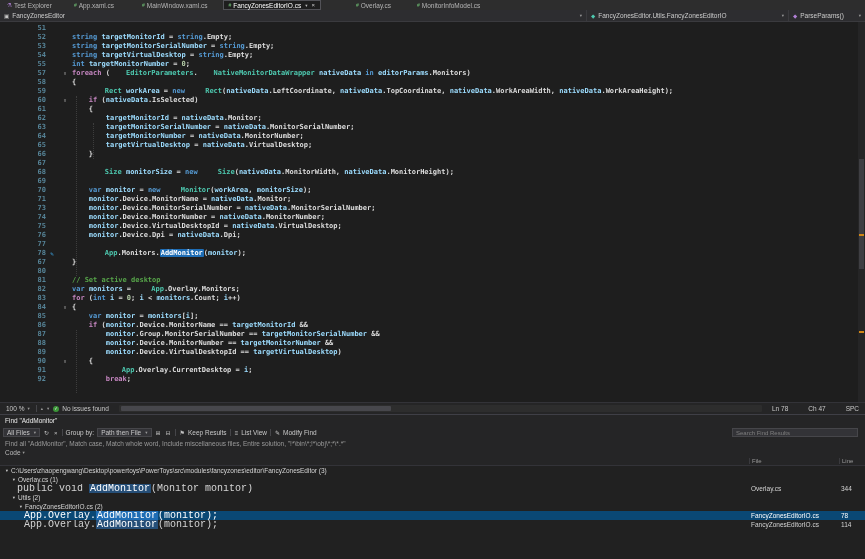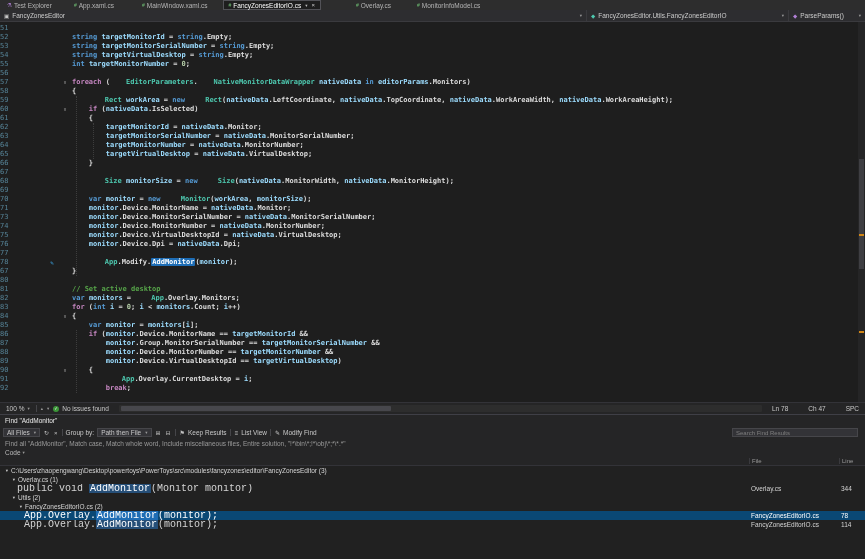--- a/index.html
+++ b/index.html
@@ -20,21 +20,21 @@
   .nav-combo{display:flex;align-items:center;gap:3px;padding:0 4px;border-right:1px solid #3a3a3e;overflow:hidden;white-space:nowrap;}
   .nav-combo .caret{margin-left:auto;font-size:4.5px;color:#9a9a9a;}
   .nc1{flex:0 0 578px;}
   .nc2{flex:0 0 193px;}
   .nc3{flex:1;}
   .nicon{font-size:5.5px;}
 
   
   .editor{position:relative;height:380px;background:#1e1e1e;overflow:hidden;padding-top:2px;box-sizing:border-box;}
   .crow{display:flex;height:9px;line-height:9px;font-family:"DejaVu Sans Mono",monospace;font-size:7px;font-weight:600;white-space:pre;}
-  .lnum{flex:0 0 46px;color:#568498;font-weight:400;}
+  .lnum{flex:0 0 46px;text-align:right;color:#568498;font-weight:700;}
   .lmark{flex:0 0 12px;text-align:center;font-size:6px;line-height:9px;}
   .lfold{flex:0 0 14px;text-align:center;color:#9a9a9a;font-size:5px;line-height:9px;font-weight:400;}
   .ltext{flex:1;white-space:pre;overflow:hidden;}
   .tk-k{color:#569cd6;}
   .tk-c{color:#c586c0;}
   .tk-t{color:#4ec9b0;margin-left:16px;}
   .tk-v{color:#9cdcfe;}
   .tk-d{color:#dcdcdc;}
   .tk-n{color:#b5cea8;}
   .tk-cm{color:#57a64a;text-align:right;}
@@ -136,42 +136,41 @@
     </div>
   </div>
 
   <div class="editor">
     <div>
         <div class="crow"><span class="lnum">51</span><span class="lmark"></span><span class="lfold"></span><span class="ltext"></span></div>
         <div class="crow"><span class="lnum">52</span><span class="lmark"></span><span class="lfold"></span><span class="ltext"><span class="tk-k">string</span><span class="tk-d"> </span><span class="tk-v">targetMonitorId</span><span class="tk-d"> = </span><span class="tk-k">string</span><span class="tk-d">.Empty;</span></span></div>
         <div class="crow"><span class="lnum">53</span><span class="lmark"></span><span class="lfold"></span><span class="ltext"><span class="tk-k">string</span><span class="tk-d"> </span><span class="tk-v">targetMonitorSerialNumber</span><span class="tk-d"> = </span><span class="tk-k">string</span><span class="tk-d">.Empty;</span></span></div>
         <div class="crow"><span class="lnum">54</span><span class="lmark"></span><span class="lfold"></span><span class="ltext"><span class="tk-k">string</span><span class="tk-d"> </span><span class="tk-v">targetVirtualDesktop</span><span class="tk-d"> = </span><span class="tk-k">string</span><span class="tk-d">.Empty;</span></span></div>
         <div class="crow"><span class="lnum">55</span><span class="lmark"></span><span class="lfold"></span><span class="ltext"><span class="tk-k">int</span><span class="tk-d"> </span><span class="tk-v">targetMonitorNumber</span><span class="tk-d"> = </span><span class="tk-n">0</span><span class="tk-d">;</span></span></div>
-        <div class="crow"><span class="lnum">56</span><span class="lmark"></span><span class="lfold"></span><span class="ltext"></span></div>
         <div class="crow"><span class="lnum">57</span><span class="lmark"></span><span class="lfold">∨</span><span class="ltext"><span class="tk-c">foreach</span><span class="tk-d"> (</span><span class="tk-t">EditorParameters</span><span class="tk-d">.</span><span class="tk-t">NativeMonitorDataWrapper</span><span class="tk-d"> </span><span class="tk-v">nativeData</span><span class="tk-d"> </span><span class="tk-k">in</span><span class="tk-d"> </span><span class="tk-v">editorParams</span><span class="tk-d">.Monitors)</span></span></div>
         <div class="crow"><span class="lnum">58</span><span class="lmark"></span><span class="lfold"></span><span class="ltext"><span class="tk-d">{</span></span></div>
         <div class="crow"><span class="lnum">59</span><span class="lmark"></span><span class="lfold"></span><span class="ltext"><span class="tk-d">    </span><span class="tk-t">Rect</span><span class="tk-d"> </span><span class="tk-v">workArea</span><span class="tk-d"> = </span><span class="tk-k">new</span><span class="tk-d"> </span><span class="tk-t">Rect</span><span class="tk-d">(</span><span class="tk-v">nativeData</span><span class="tk-d">.LeftCoordinate, </span><span class="tk-v">nativeData</span><span class="tk-d">.TopCoordinate, </span><span class="tk-v">nativeData</span><span class="tk-d">.WorkAreaWidth, </span><span class="tk-v">nativeData</span><span class="tk-d">.WorkAreaHeight);</span></span></div>
         <div class="crow"><span class="lnum">60</span><span class="lmark"></span><span class="lfold">∨</span><span class="ltext"><span class="tk-d">    </span><span class="tk-c">if</span><span class="tk-d"> (</span><span class="tk-v">nativeData</span><span class="tk-d">.IsSelected)</span></span></div>
         <div class="crow"><span class="lnum">61</span><span class="lmark"></span><span class="lfold"></span><span class="ltext"><span class="tk-d">    {</span></span></div>
         <div class="crow"><span class="lnum">62</span><span class="lmark"></span><span class="lfold"></span><span class="ltext"><span class="tk-d">        </span><span class="tk-v">targetMonitorId</span><span class="tk-d"> = </span><span class="tk-v">nativeData</span><span class="tk-d">.Monitor;</span></span></div>
         <div class="crow"><span class="lnum">63</span><span class="lmark"></span><span class="lfold"></span><span class="ltext"><span class="tk-d">        </span><span class="tk-v">targetMonitorSerialNumber</span><span class="tk-d"> = </span><span class="tk-v">nativeData</span><span class="tk-d">.MonitorSerialNumber;</span></span></div>
         <div class="crow"><span class="lnum">64</span><span class="lmark"></span><span class="lfold"></span><span class="ltext"><span class="tk-d">        </span><span class="tk-v">targetMonitorNumber</span><span class="tk-d"> = </span><span class="tk-v">nativeData</span><span class="tk-d">.MonitorNumber;</span></span></div>
         <div class="crow"><span class="lnum">65</span><span class="lmark"></span><span class="lfold"></span><span class="ltext"><span class="tk-d">        </span><span class="tk-v">targetVirtualDesktop</span><span class="tk-d"> = </span><span class="tk-v">nativeData</span><span class="tk-d">.VirtualDesktop;</span></span></div>
         <div class="crow"><span class="lnum">66</span><span class="lmark"></span><span class="lfold"></span><span class="ltext"><span class="tk-d">    }</span></span></div>
         <div class="crow"><span class="lnum">67</span><span class="lmark"></span><span class="lfold"></span><span class="ltext"></span></div>
         <div class="crow"><span class="lnum">68</span><span class="lmark"></span><span class="lfold"></span><span class="ltext"><span class="tk-d">    </span><span class="tk-t">Size</span><span class="tk-d"> </span><span class="tk-v">monitorSize</span><span class="tk-d"> = </span><span class="tk-k">new</span><span class="tk-d"> </span><span class="tk-t">Size</span><span class="tk-d">(</span><span class="tk-v">nativeData</span><span class="tk-d">.MonitorWidth, </span><span class="tk-v">nativeData</span><span class="tk-d">.MonitorHeight);</span></span></div>
         <div class="crow"><span class="lnum">69</span><span class="lmark"></span><span class="lfold"></span><span class="ltext"></span></div>
         <div class="crow"><span class="lnum">70</span><span class="lmark"></span><span class="lfold"></span><span class="ltext"><span class="tk-d">    </span><span class="tk-k">var</span><span class="tk-d"> </span><span class="tk-v">monitor</span><span class="tk-d"> = </span><span class="tk-k">new</span><span class="tk-d"> </span><span class="tk-t">Monitor</span><span class="tk-d">(</span><span class="tk-v">workArea</span><span class="tk-d">, </span><span class="tk-v">monitorSize</span><span class="tk-d">);</span></span></div>
         <div class="crow"><span class="lnum">71</span><span class="lmark"></span><span class="lfold"></span><span class="ltext"><span class="tk-d">    </span><span class="tk-v">monitor</span><span class="tk-d">.Device.MonitorName = </span><span class="tk-v">nativeData</span><span class="tk-d">.Monitor;</span></span></div>
         <div class="crow"><span class="lnum">73</span><span class="lmark"></span><span class="lfold"></span><span class="ltext"><span class="tk-d">    </span><span class="tk-v">monitor</span><span class="tk-d">.Device.MonitorSerialNumber = </span><span class="tk-v">nativeData</span><span class="tk-d">.MonitorSerialNumber;</span></span></div>
         <div class="crow"><span class="lnum">74</span><span class="lmark"></span><span class="lfold"></span><span class="ltext"><span class="tk-d">    </span><span class="tk-v">monitor</span><span class="tk-d">.Device.MonitorNumber = </span><span class="tk-v">nativeData</span><span class="tk-d">.MonitorNumber;</span></span></div>
         <div class="crow"><span class="lnum">75</span><span class="lmark"></span><span class="lfold"></span><span class="ltext"><span class="tk-d">    </span><span class="tk-v">monitor</span><span class="tk-d">.Device.VirtualDesktopId = </span><span class="tk-v">nativeData</span><span class="tk-d">.VirtualDesktop;</span></span></div>
         <div class="crow"><span class="lnum">76</span><span class="lmark"></span><span class="lfold"></span><span class="ltext"><span class="tk-d">    </span><span class="tk-v">monitor</span><span class="tk-d">.Device.Dpi = </span><span class="tk-v">nativeData</span><span class="tk-d">.Dpi;</span></span></div>
         <div class="crow"><span class="lnum">77</span><span class="lmark"></span><span class="lfold"></span><span class="ltext"></span></div>
-        <div class="crow"><span class="lnum">78</span><span class="lmark" style="color: rgb(58, 160, 221);">✎</span><span class="lfold"></span><span class="ltext"><span class="tk-d">    </span><span class="tk-t">App</span><span class="tk-d">.Modify.</span><span class="tk-hl">AddMonitor</span><span class="tk-d">(</span><span class="tk-v">monitor</span><span class="tk-d">);</span></span></div>
+        <div class="crow"><span class="lnum">78</span><span class="lmark" style="color: rgb(58, 160, 221);">✎</span><span class="lfold"></span><span class="ltext"><span class="tk-d">    </span><span class="tk-t">App</span><span class="tk-d">.Monitors.</span><span class="tk-hl">AddMonitor</span><span class="tk-d">(</span><span class="tk-v">monitor</span><span class="tk-d">);</span></span></div>
         <div class="crow"><span class="lnum">67</span><span class="lmark"></span><span class="lfold"></span><span class="ltext"><span class="tk-d">}</span></span></div>
         <div class="crow"><span class="lnum">80</span><span class="lmark"></span><span class="lfold"></span><span class="ltext"></span></div>
         <div class="crow"><span class="lnum">81</span><span class="lmark"></span><span class="lfold"></span><span class="ltext"><span class="tk-cm">// Set active desktop</span></span></div>
         <div class="crow"><span class="lnum">82</span><span class="lmark"></span><span class="lfold"></span><span class="ltext"><span class="tk-k">var</span><span class="tk-d"> </span><span class="tk-v">monitors</span><span class="tk-d"> = </span><span class="tk-t">App</span><span class="tk-d">.Overlay.Monitors;</span></span></div>
         <div class="crow"><span class="lnum">83</span><span class="lmark"></span><span class="lfold"></span><span class="ltext"><span class="tk-c">for</span><span class="tk-d"> (</span><span class="tk-k">int</span><span class="tk-d"> </span><span class="tk-v">i</span><span class="tk-d"> = </span><span class="tk-n">0</span><span class="tk-d">; </span><span class="tk-v">i</span><span class="tk-d"> &lt; </span><span class="tk-v">monitors</span><span class="tk-d">.Count; </span><span class="tk-v">i</span><span class="tk-d">++)</span></span></div>
         <div class="crow"><span class="lnum">84</span><span class="lmark"></span><span class="lfold">∨</span><span class="ltext"><span class="tk-d">{</span></span></div>
         <div class="crow"><span class="lnum">85</span><span class="lmark"></span><span class="lfold"></span><span class="ltext"><span class="tk-d">    </span><span class="tk-k">var</span><span class="tk-d"> </span><span class="tk-v">monitor</span><span class="tk-d"> = </span><span class="tk-v">monitors</span><span class="tk-d">[</span><span class="tk-v">i</span><span class="tk-d">];</span></span></div>
         <div class="crow"><span class="lnum">86</span><span class="lmark"></span><span class="lfold"></span><span class="ltext"><span class="tk-d">    </span><span class="tk-c">if</span><span class="tk-d"> (</span><span class="tk-v">monitor</span><span class="tk-d">.Device.MonitorName == </span><span class="tk-v">targetMonitorId</span><span class="tk-d"> &amp;&amp;</span></span></div>
         <div class="crow"><span class="lnum">87</span><span class="lmark"></span><span class="lfold"></span><span class="ltext"><span class="tk-d">        </span><span class="tk-v">monitor</span><span class="tk-d">.Group.MonitorSerialNumber == </span><span class="tk-v">targetMonitorSerialNumber</span><span class="tk-d"> &amp;&amp;</span></span></div>
         <div class="crow"><span class="lnum">88</span><span class="lmark"></span><span class="lfold"></span><span class="ltext"><span class="tk-d">        </span><span class="tk-v">monitor</span><span class="tk-d">.Device.MonitorNumber == </span><span class="tk-v">targetMonitorNumber</span><span class="tk-d"> &amp;&amp;</span></span></div>

